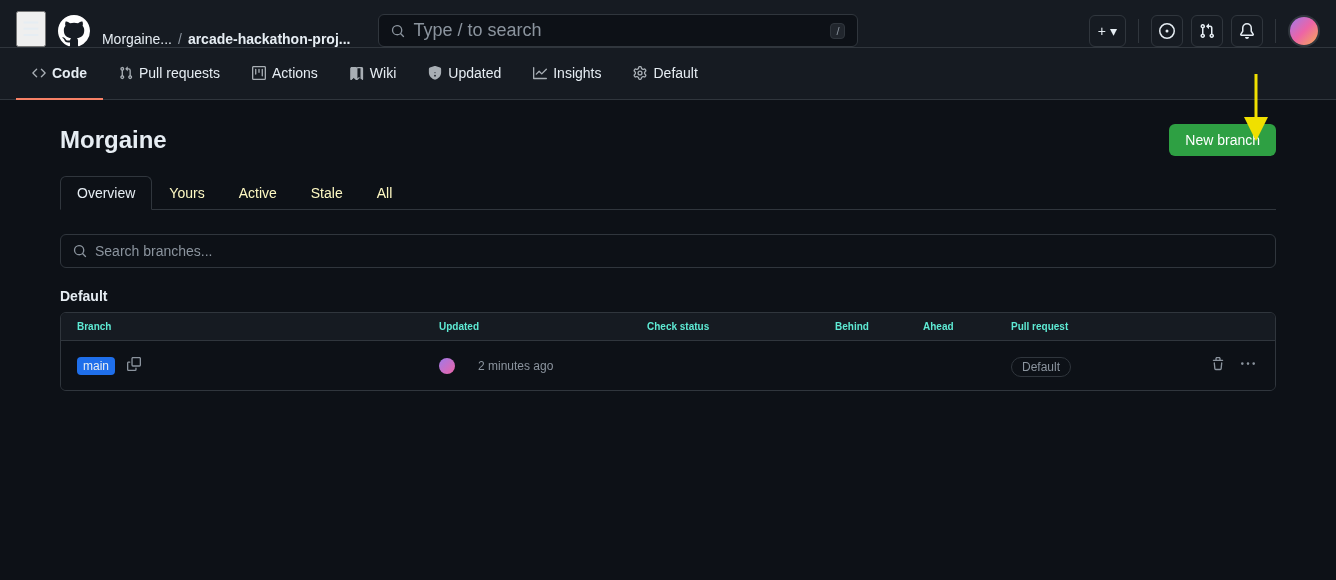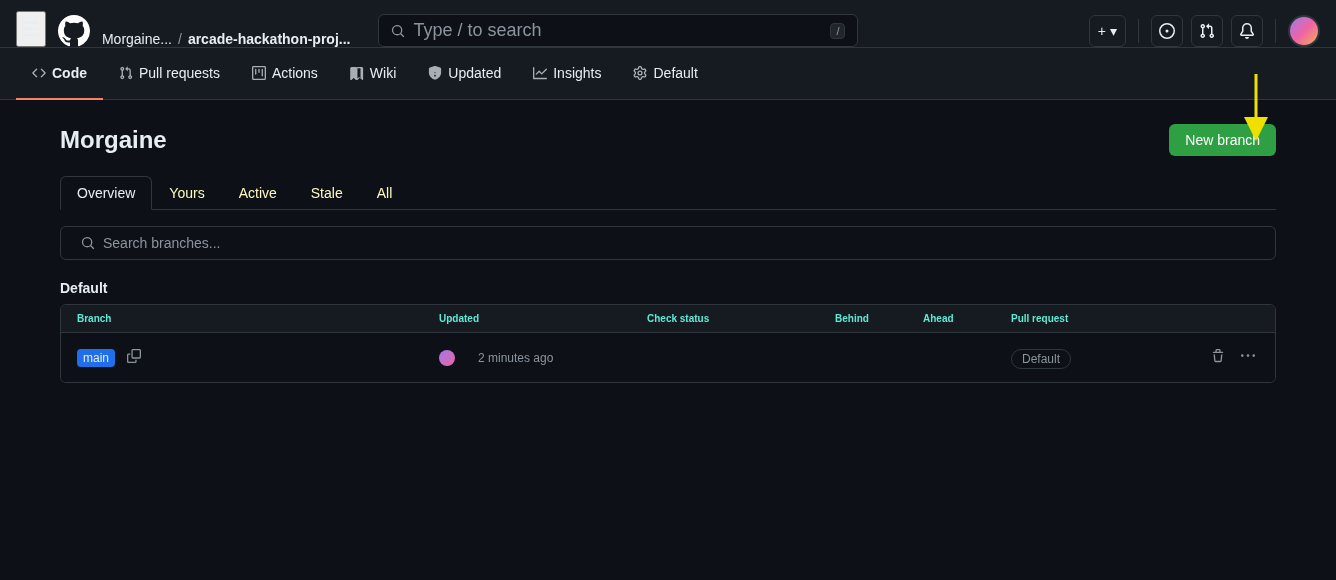--- a/index.html
+++ b/index.html
@@ -181,21 +181,20 @@
       font-size: 14px;
       font-weight: 500;
       cursor: pointer;
     }
 
     
     .branch-tabs {
       display: flex;
       gap: 0;
       border-bottom: 1px solid #30363d;
-      margin-bottom: 16px;
     }
     .branch-tab {
       padding: 8px 16px;
       color: #fef9c3;
       cursor: pointer;
       border: 1px solid transparent;
       border-radius: 6px 6px 0 0;
       font-size: 14px;
       background: none;
       margin-bottom: -1px;
@@ -206,25 +205,26 @@
       border-bottom-color: #0d1117;
       color: #e6edf3;
     }
 
     
     .search-bar {
       display: flex;
       align-items: center;
       border: 1px solid #30363d;
       border-radius: 6px;
-      padding: 8px 20px;
+      padding: 8px 12px;
       gap: 8px;
       color: #8b949e;
       margin-bottom: 20px;
       background: #0d1117;
+      margin-top: 24px;
     }
     .search-bar input {
       background: none;
       border: none;
       color: #8b949e;
       font-size: 14px;
       outline: none;
       flex: 1;
     }
     .search-bar input::placeholder {

